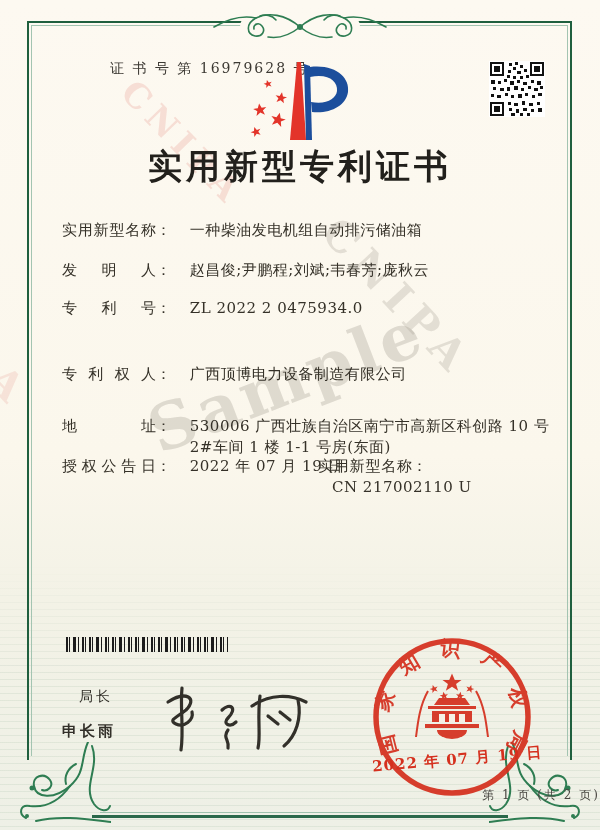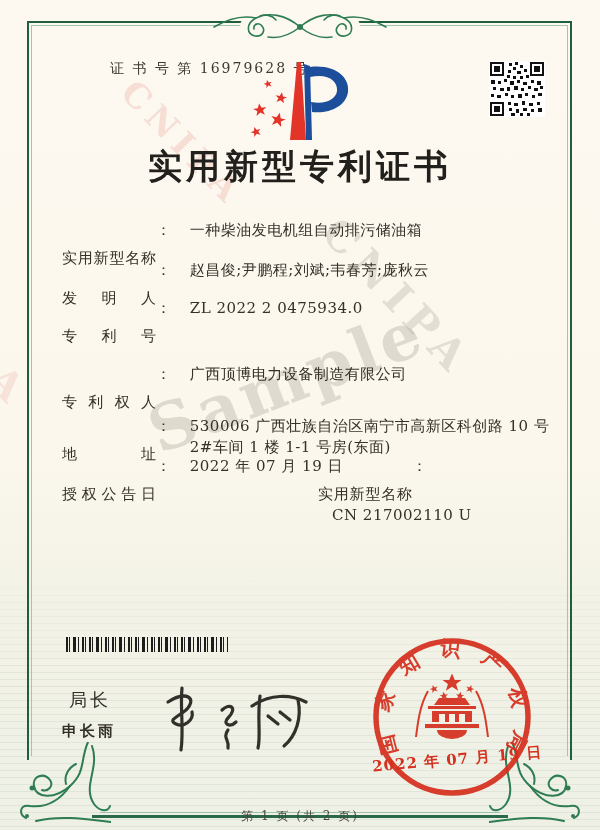--- a/index.html
+++ b/index.html
@@ -33,41 +33,41 @@
   .wm-cnipa2{left:348px;top:208px;font-size:42px;letter-spacing:9px;color:rgba(178,173,162,0.34);transform:rotate(47deg);transform-origin:left top;}
   .wm-sample{left:138px;top:398px;font-size:64px;letter-spacing:4px;color:rgba(168,163,152,0.35);transform:rotate(-21deg);transform-origin:left top;font-family:"DejaVu Serif",serif;}
   .wm-pa{left:-12px;top:330px;font-size:40px;letter-spacing:8px;color:rgba(236,178,168,0.30);transform:rotate(46deg);transform-origin:left top;}
   
   .cert-no{position:absolute;left:62px;top:60px;font-size:14px;letter-spacing:2px;color:#3c3933;margin-left:48px;}
   .logo{position:absolute;left:238px;top:58px;width:120px;height:88px;}
   .qr{position:absolute;left:489px;top:61px;width:56px;height:56px;background:#fff;}
   .title{position:absolute;left:0;right:0;top:144px;text-align:center;font-size:34px;font-weight:bold;letter-spacing:4px;color:#22201c;}
   
   .field-row{position:absolute;left:62px;font-size:15px;line-height:21px;color:#353128;}
-  .f-label{display:inline-block;width:94px;text-align:justify;text-align-last:justify;vertical-align:top;margin-top:28px;}
+  .f-label{display:inline-block;width:94px;text-align:justify;text-align-last:justify;vertical-align:top;}
   .f-colon{display:inline-block;vertical-align:top;}
   .f-value{display:inline-block;vertical-align:top;margin-left:14px;letter-spacing:0.5px;max-width:372px;}
   .grant-right{position:absolute;left:256px;top:0;}
   
   .paras{position:absolute;left:61px;top:483px;width:480px;font-size:13.5px;line-height:20.5px;
     font-style:italic;color:#393530;text-align:justify;}
   .paras p{margin:0;text-indent:2em;}
   
   .barcode{position:absolute;left:66px;top:637px;width:162px;height:15px;background:
     repeating-linear-gradient(90deg,#1c1c1c 0 2px,rgba(0,0,0,0) 2px 3px,#1c1c1c 3px 4px,rgba(0,0,0,0) 4px 7px,#1c1c1c 7px 10px,rgba(0,0,0,0) 10px 12px,#1c1c1c 12px 13px,rgba(0,0,0,0) 13px 16px,#1c1c1c 16px 18px,rgba(0,0,0,0) 18px 19px,#1c1c1c 19px 20px,rgba(0,0,0,0) 20px 23px);}
   
-  .sig-title{position:absolute;left:69px;top:688px;font-size:18px;letter-spacing:3px;color:#33302a;text-align:right;}
+  .sig-title{position:absolute;left:79px;top:688px;font-size:14px;letter-spacing:3px;color:#33302a;text-align:right;}
   .sig-name{position:absolute;left:62px;top:722px;font-size:15px;letter-spacing:3px;color:#33302a;font-weight:bold;}
   .sig-hand{position:absolute;left:160px;top:674px;width:158px;height:88px;}
   
   .seal{position:absolute;left:366px;top:632px;width:172px;height:170px;opacity:0.93;}
   .seal-date{position:absolute;left:372px;top:750px;width:175px;font-size:15px;font-weight:bold;
     color:#d5301e;letter-spacing:1px;transform:rotate(-5deg);white-space:nowrap;}
   
-  .footer{position:absolute;left:0;right:0;top:787px;text-align:center;font-size:12px;letter-spacing:2px;color:#474540;margin-top:21px;}
+  .footer{position:absolute;left:0;right:0;top:787px;text-align:right;font-size:12px;letter-spacing:2px;color:#474540;}
 </style>
 </head>
 <body>
 
 <div id="certificate">
 
   <svg width="0" height="0" style="position:absolute" aria-hidden="true">
     <defs>
       <path id="star5" d="M0,-10 L2.94,-3.09 10,-3.09 4.28,1.18 6.47,8.09 0,3.82 -6.47,8.09 -4.28,1.18 -10,-3.09 -2.94,-3.09 Z"></path>
     </defs>

